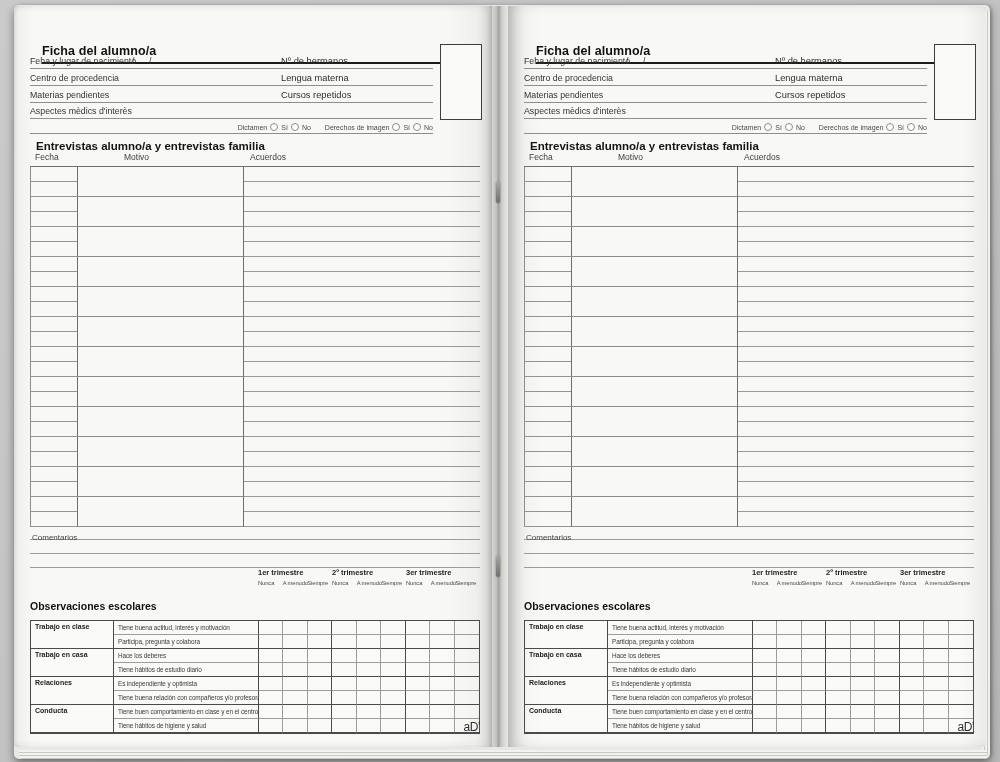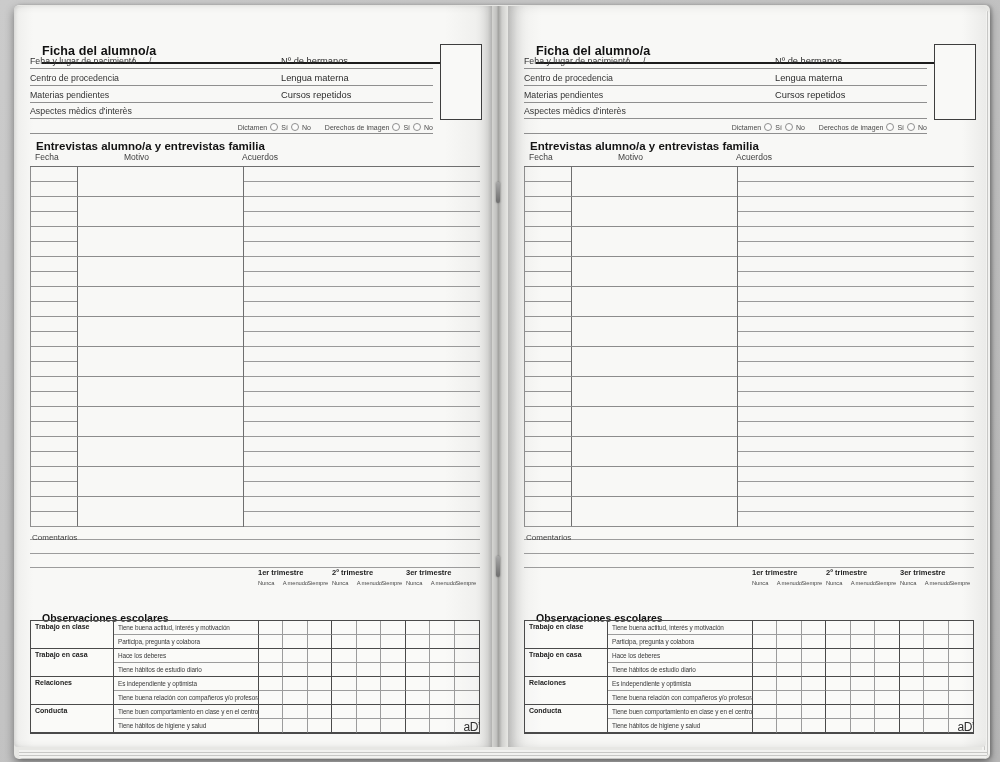--- a/index.html
+++ b/index.html
@@ -46,35 +46,35 @@
   .radio{width:6px;height:6px;border:1px solid #8f8f8f;border-radius:50%;background:#fcfcfb;display:inline-block;}
   .dict-gap{width:8px;}
   .photo-box{position:absolute;left:426px;top:38px;width:40px;height:74px;
     border:1.5px solid #3e3e3e;background:#f9f9f7;}
 
   
   .iv-title{position:absolute;left:16px;top:128px;margin:6px;font-size:11.5px;font-weight:bold;color:#141414;}
   .iv-heads{position:absolute;left:16px;top:146px;width:450px;height:12px;font-size:8.5px;color:#3e3e3e;}
   .iv-heads .h-fecha{position:absolute;left:5px;}
   .iv-heads .h-motivo{position:absolute;left:50px;padding-left:44px;}
-  .iv-heads .h-acuerdos{position:absolute;left:212px;}
+  .iv-heads .h-acuerdos{position:absolute;left:220px;}
   .iv-table{position:absolute;left:16px;top:160px;width:450px;height:360px;border-top:1px solid #6f6f6f;}
   .iv-col{position:absolute;top:0;bottom:0;}
   .iv-fecha{left:0;width:46px;border-left:1px solid #8d8d8d;border-right:1px solid #6f6f6f;
     background:repeating-linear-gradient(to bottom,transparent 0,transparent 14px,#949494 14px,#949494 15px);}
   .iv-motivo{left:47px;width:166px;border-right:1px solid #6f6f6f;
     background:repeating-linear-gradient(to bottom,transparent 0,transparent 29px,#8c8c8c 29px,#8c8c8c 30px);}
   .iv-acuerdos{left:214px;right:0;
     background:repeating-linear-gradient(to bottom,transparent 0,transparent 14px,#9a9a9a 14px,#9a9a9a 15px);}
   .iv-comments{position:absolute;left:16px;top:520px;width:450px;height:48px;
     background:repeating-linear-gradient(to bottom,transparent 0,transparent 13px,#9c9c9c 13px,#9c9c9c 14px);}
   .iv-comments .lbl{font-size:8px;color:#3e3e3e;padding:2px 0 0 2px;display:inline-block;}
 
   
-  .obs-title{position:absolute;left:16px;top:594px;margin:12px;font-size:10.5px;font-weight:bold;color:#121212;}
+  .obs-title{position:absolute;left:16px;top:594px;margin:0;font-size:10.5px;font-weight:bold;color:#121212;}
   .obs-header{position:absolute;left:244px;top:562px;width:222px;display:flex;}
   .obs-tri-group{width:74px;}
   .obs-tri-label{font-size:7.5px;font-weight:bold;color:#1d1d1d;white-space:nowrap;}
   .obs-freq-row{display:flex;margin-top:3px;}
   .obs-freq{width:24.66px;font-size:5.8px;letter-spacing:-.1px;color:#4a4a4a;white-space:nowrap;}
   .obs-body{position:absolute;left:16px;top:614px;width:450px;display:grid;
     grid-template-columns:83px 145px repeat(9,1fr);grid-auto-rows:14px;
     border:1px solid #4a4a4a;background:rgba(255,255,255,.25);box-sizing:border-box;}
   .obs-cat{border-right:1px solid #4a4a4a;border-bottom:1px solid #4a4a4a;
     font-size:7px;font-weight:bold;color:#222;padding:2px 0 0 4px;white-space:nowrap;overflow:hidden;}

